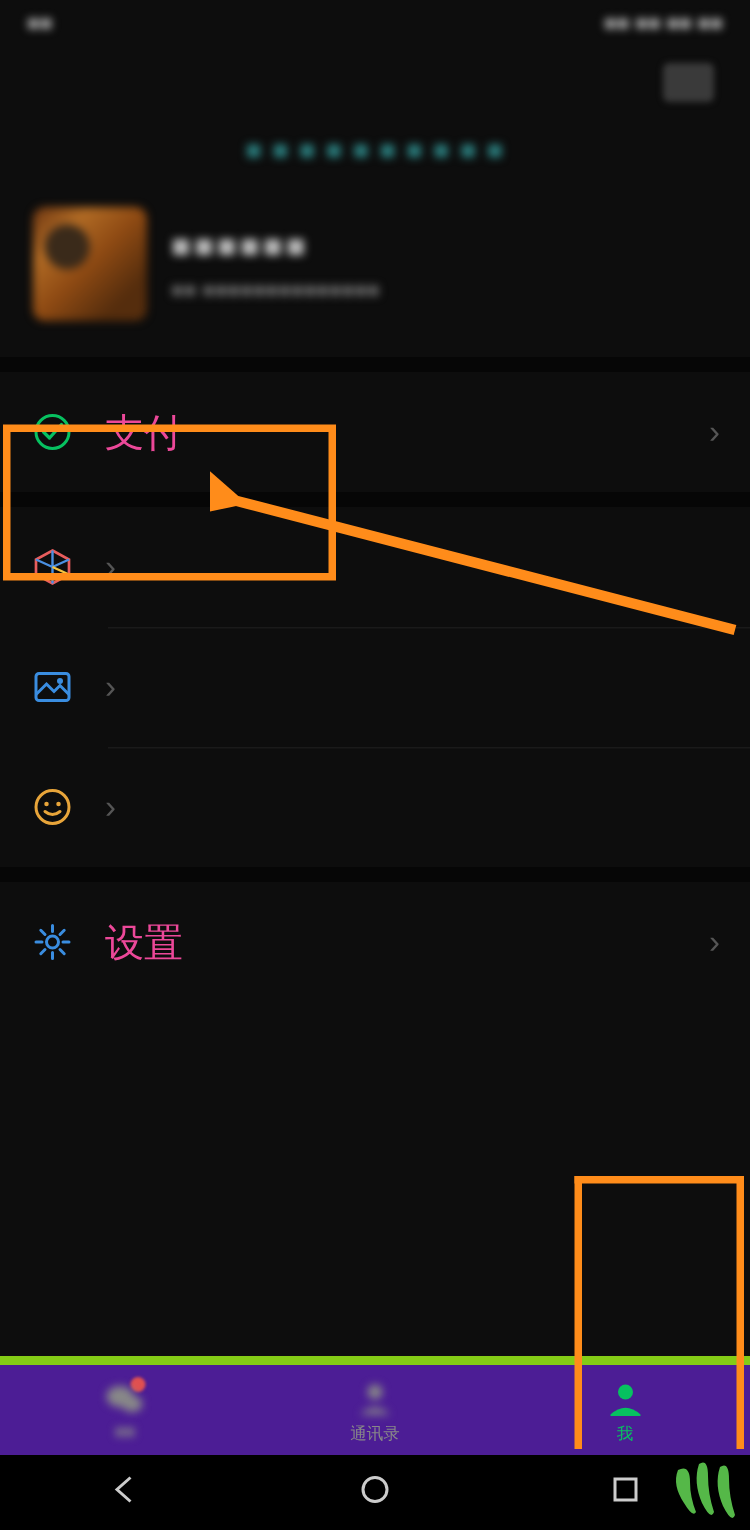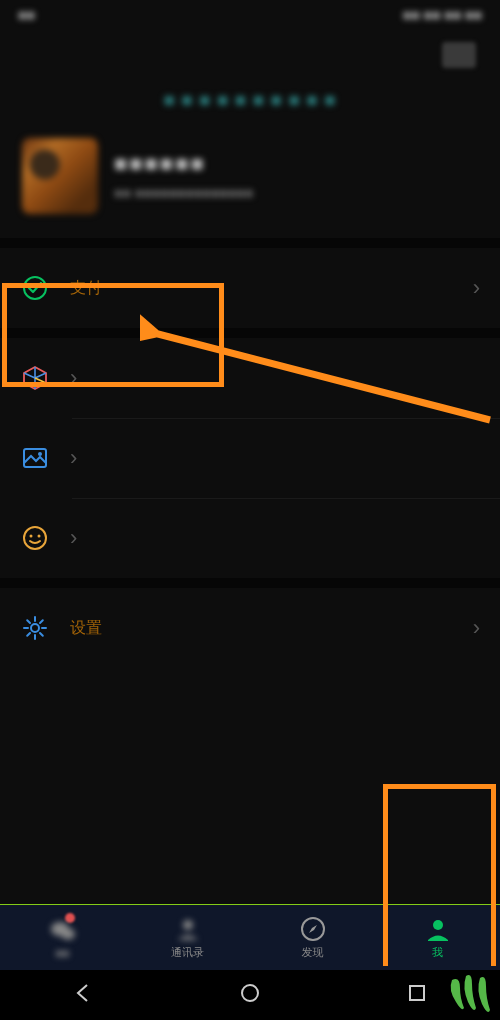--- a/index.html
+++ b/index.html
@@ -96,38 +96,38 @@
     content:'';
     position:absolute; left:72px; right:0; top:0;
     height:1px; background:#1a1a1a;
   }
   .menu-icon {
     width: 30px; height: 30px;
     margin-right: 20px;
     display:flex; align-items:center; justify-content:center;
   }
   .menu-label {
-    font-size: 16px;
-    color: #a16207;
+    font-size: 26px;
+    color: #ec4899;
     flex: 1;
   }
   .chevron {
     color: #555;
     font-size: 22px;
   }
 
   
   .tab-bar {
     position: absolute;
     bottom: 50px;
     left: 0; right: 0;
     height: 66px;
-    background: #0f172a;
-    display: flex;
-    border-top: 1px solid #84cc16;
+    background: #4c1d95;
+    display: flex;
+    border-top: 6px solid #84cc16;
   }
   .tab {
     flex: 1;
     display: flex;
     flex-direction: column;
     align-items: center;
     justify-content: center;
     gap: 2px;
     position: relative;
   }
@@ -285,29 +285,20 @@
   </div>
   <div class="tab">
     <div class="tab-ico blurword">
       <svg width="28" height="28" viewBox="0 0 28 28">
           <circle cx="14" cy="10" r="5" fill="#888"></circle>
           <path d="M4 25 Q14 16 24 25 Z" fill="#888"></path>
         </svg>
     </div>
     <span class="tab-label">通讯录</span>
   </div>
-  <div class="tab">
-    <div class="tab-ico">
-      <svg width="28" height="28" viewBox="0 0 28 28">
-          <circle cx="14" cy="14" r="11" fill="none" stroke="#999" stroke-width="2"></circle>
-          <path d="M18 10 L15 15 L10 18 L13 13 Z" fill="#999"></path>
-        </svg>
-    </div>
-    <span class="tab-label">发现</span>
-  </div>
   <div class="tab active">
     <div class="tab-ico">
       <svg width="28" height="28" viewBox="0 0 28 28">
           <circle cx="14" cy="10" r="5" fill="#07c160"></circle>
           <path d="M4 25 Q14 16 24 25 L24 26 L4 26 Z" fill="#07c160"></path>
         </svg>
     </div>
     <span class="tab-label">我</span>
   </div>
 </div>

